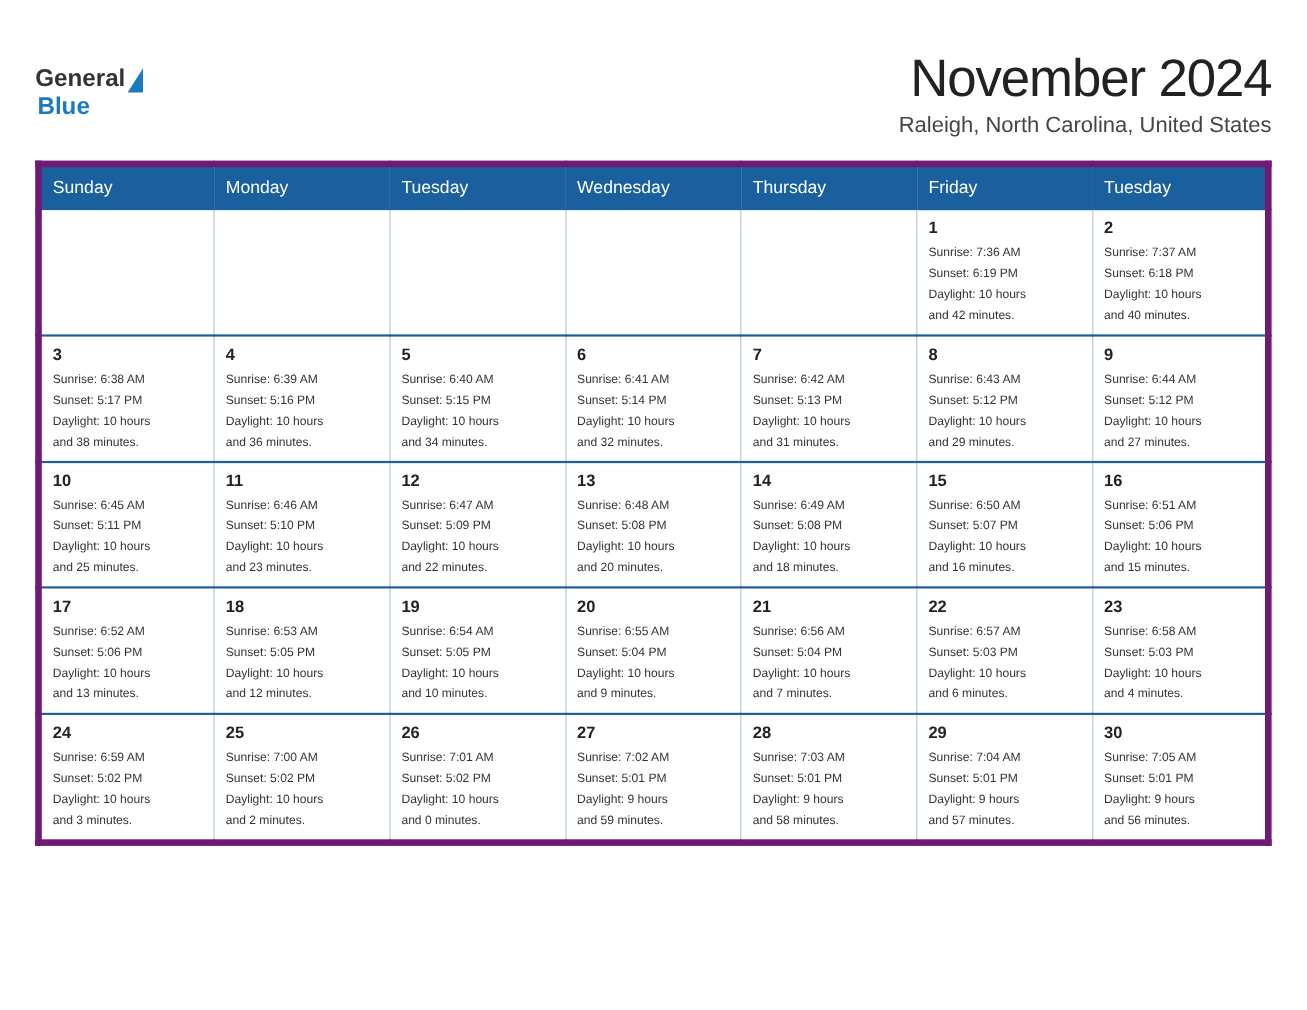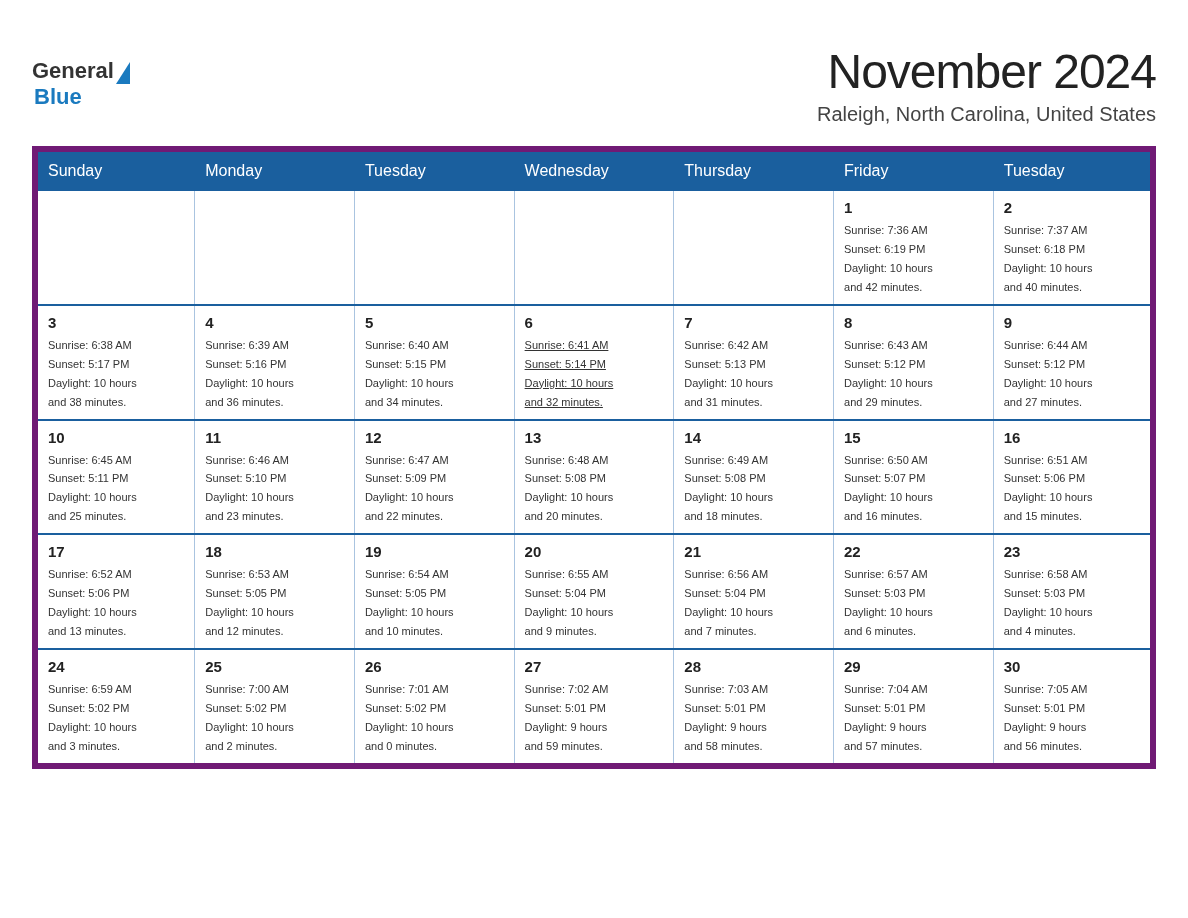--- a/index.html
+++ b/index.html
@@ -144,21 +144,21 @@
 Daylight: 10 hours
 and 38 minutes.</span></td>
         <td><span class="day-number">4</span><span class="day-info" style="white-space: pre-line;">Sunrise: 6:39 AM
 Sunset: 5:16 PM
 Daylight: 10 hours
 and 36 minutes.</span></td>
         <td><span class="day-number">5</span><span class="day-info" style="white-space: pre-line;">Sunrise: 6:40 AM
 Sunset: 5:15 PM
 Daylight: 10 hours
 and 34 minutes.</span></td>
-        <td><span class="day-number">6</span><span class="day-info" style="white-space: pre-line; text-decoration: underline;">Sunrise: 6:41 AM
+        <td><span class="day-number">6</span><span class="day-info" style="white-space: pre-line;">Sunrise: 6:41 AM
 Sunset: 5:14 PM
 Daylight: 10 hours
 and 32 minutes.</span></td>
         <td><span class="day-number">7</span><span class="day-info" style="white-space: pre-line;">Sunrise: 6:42 AM
 Sunset: 5:13 PM
 Daylight: 10 hours
 and 31 minutes.</span></td>
         <td><span class="day-number">8</span><span class="day-info" style="white-space: pre-line;">Sunrise: 6:43 AM
 Sunset: 5:12 PM
 Daylight: 10 hours

